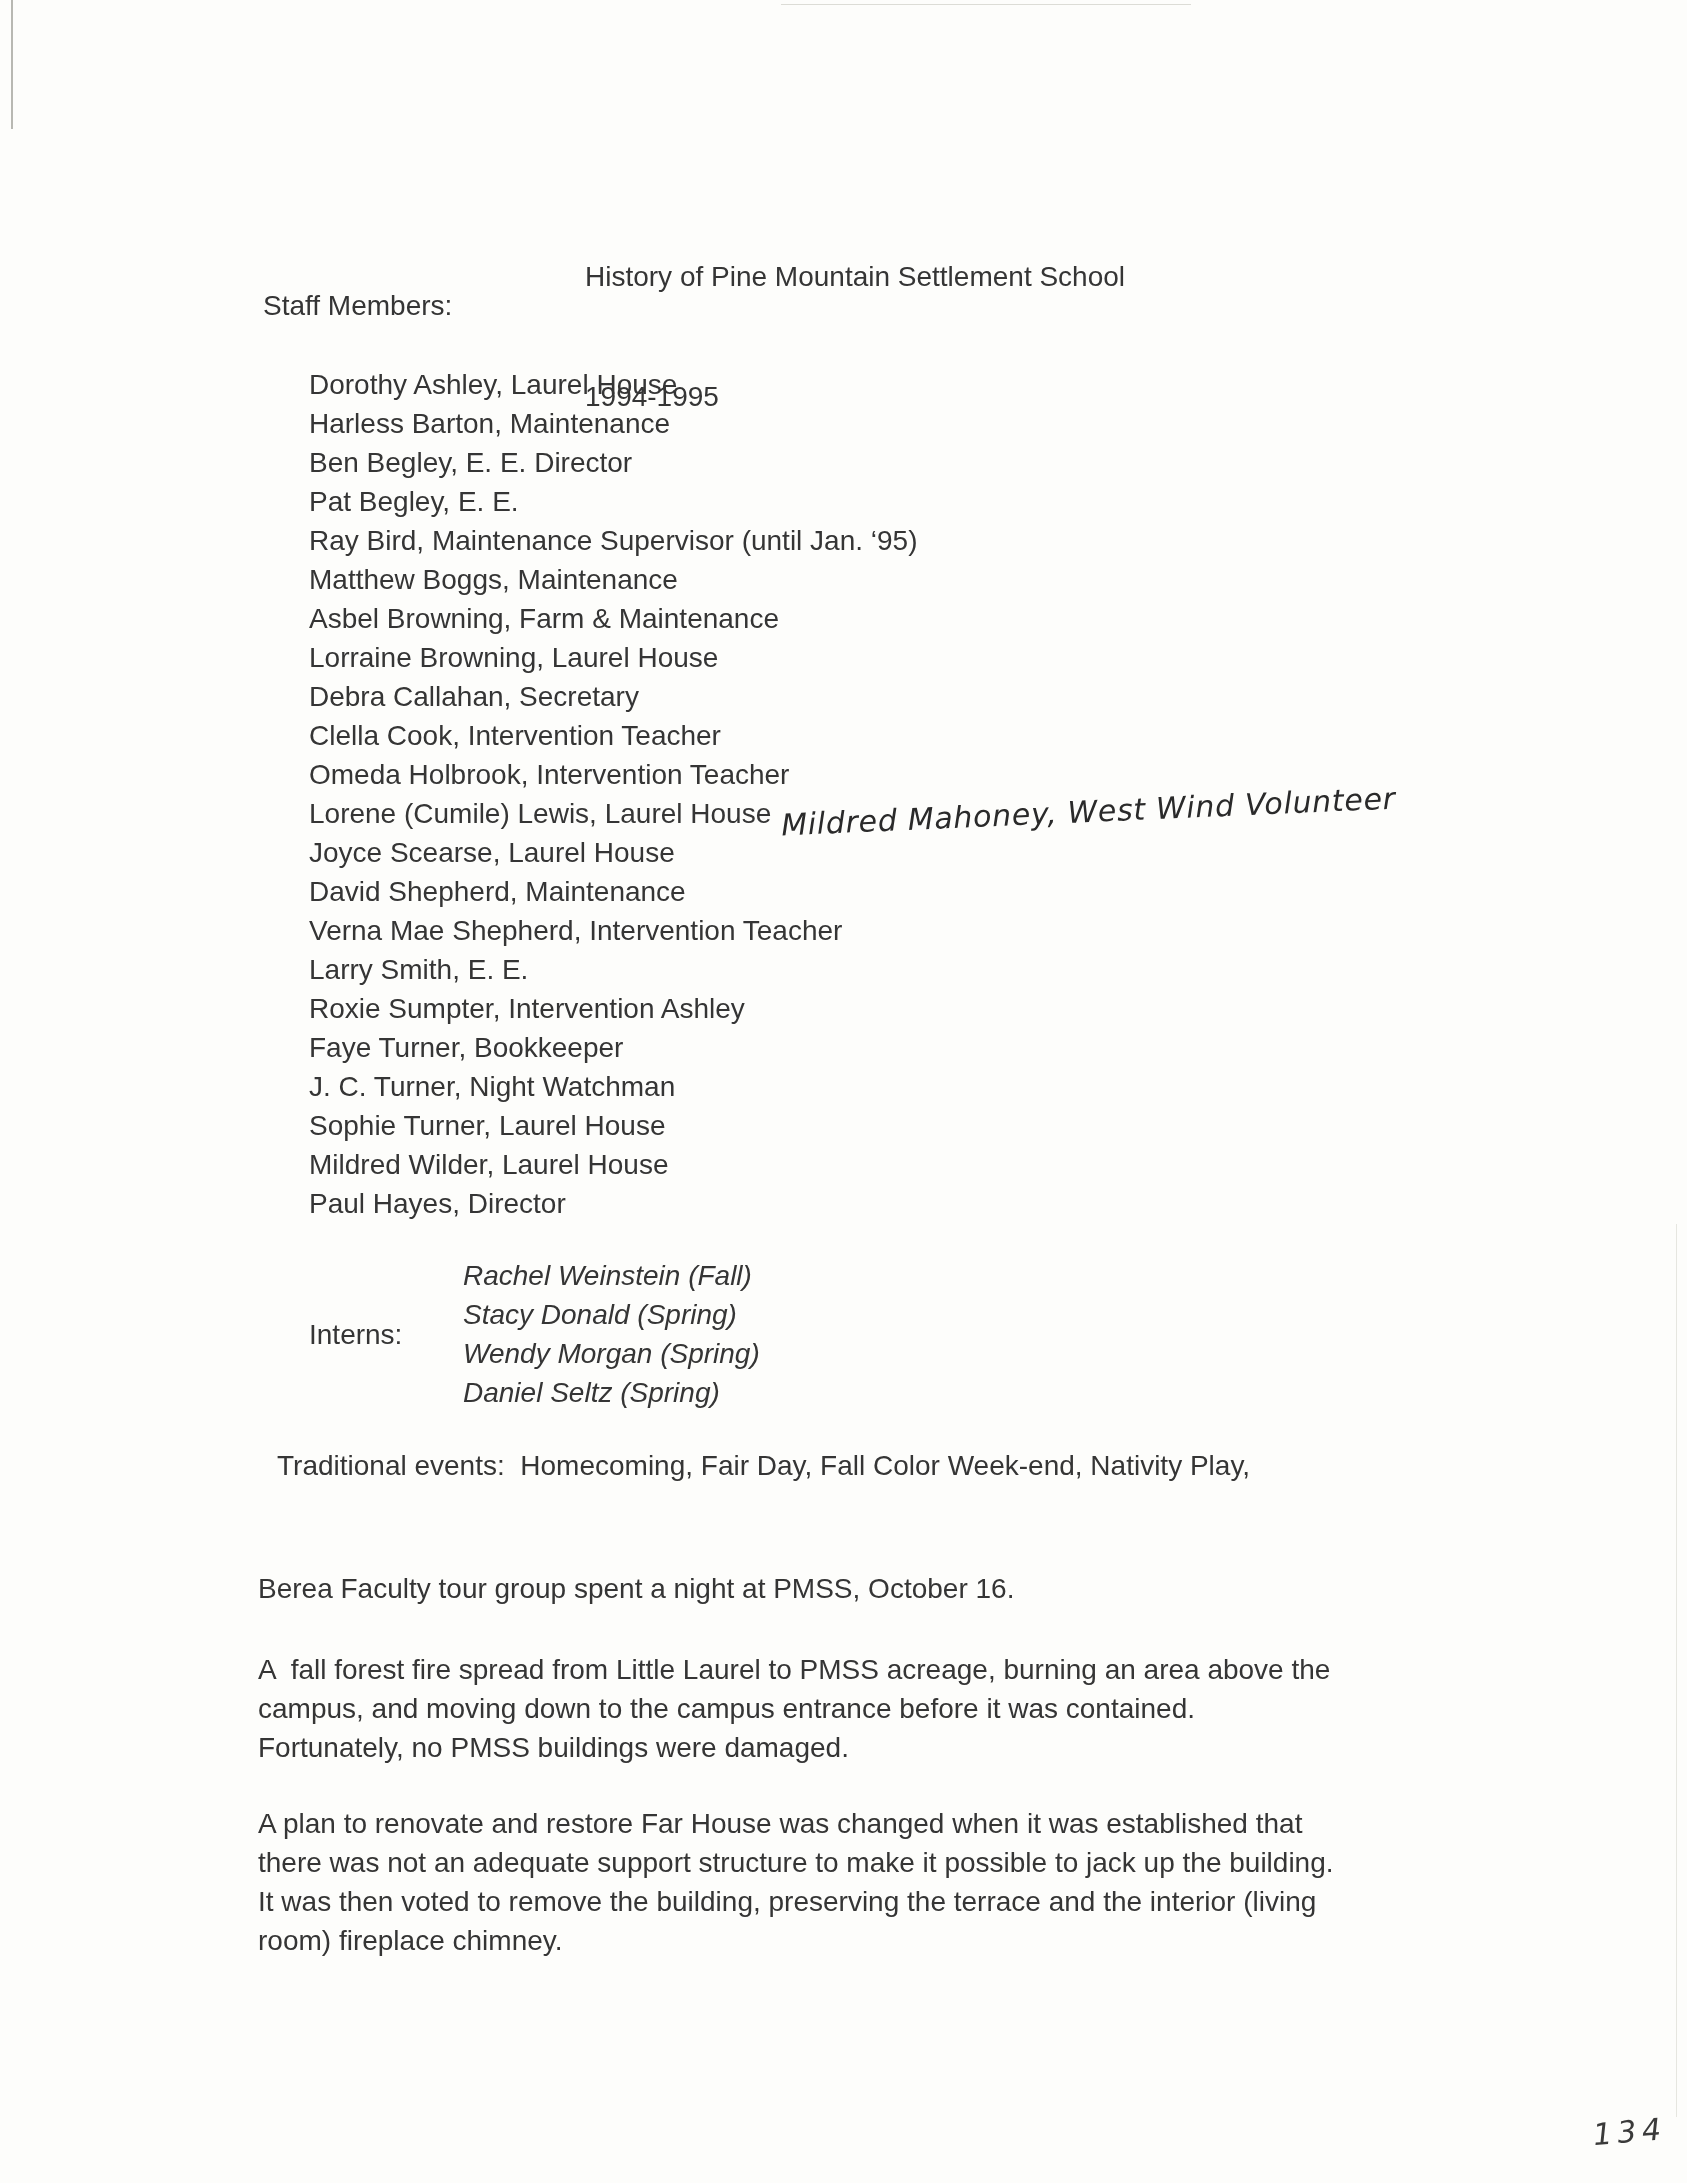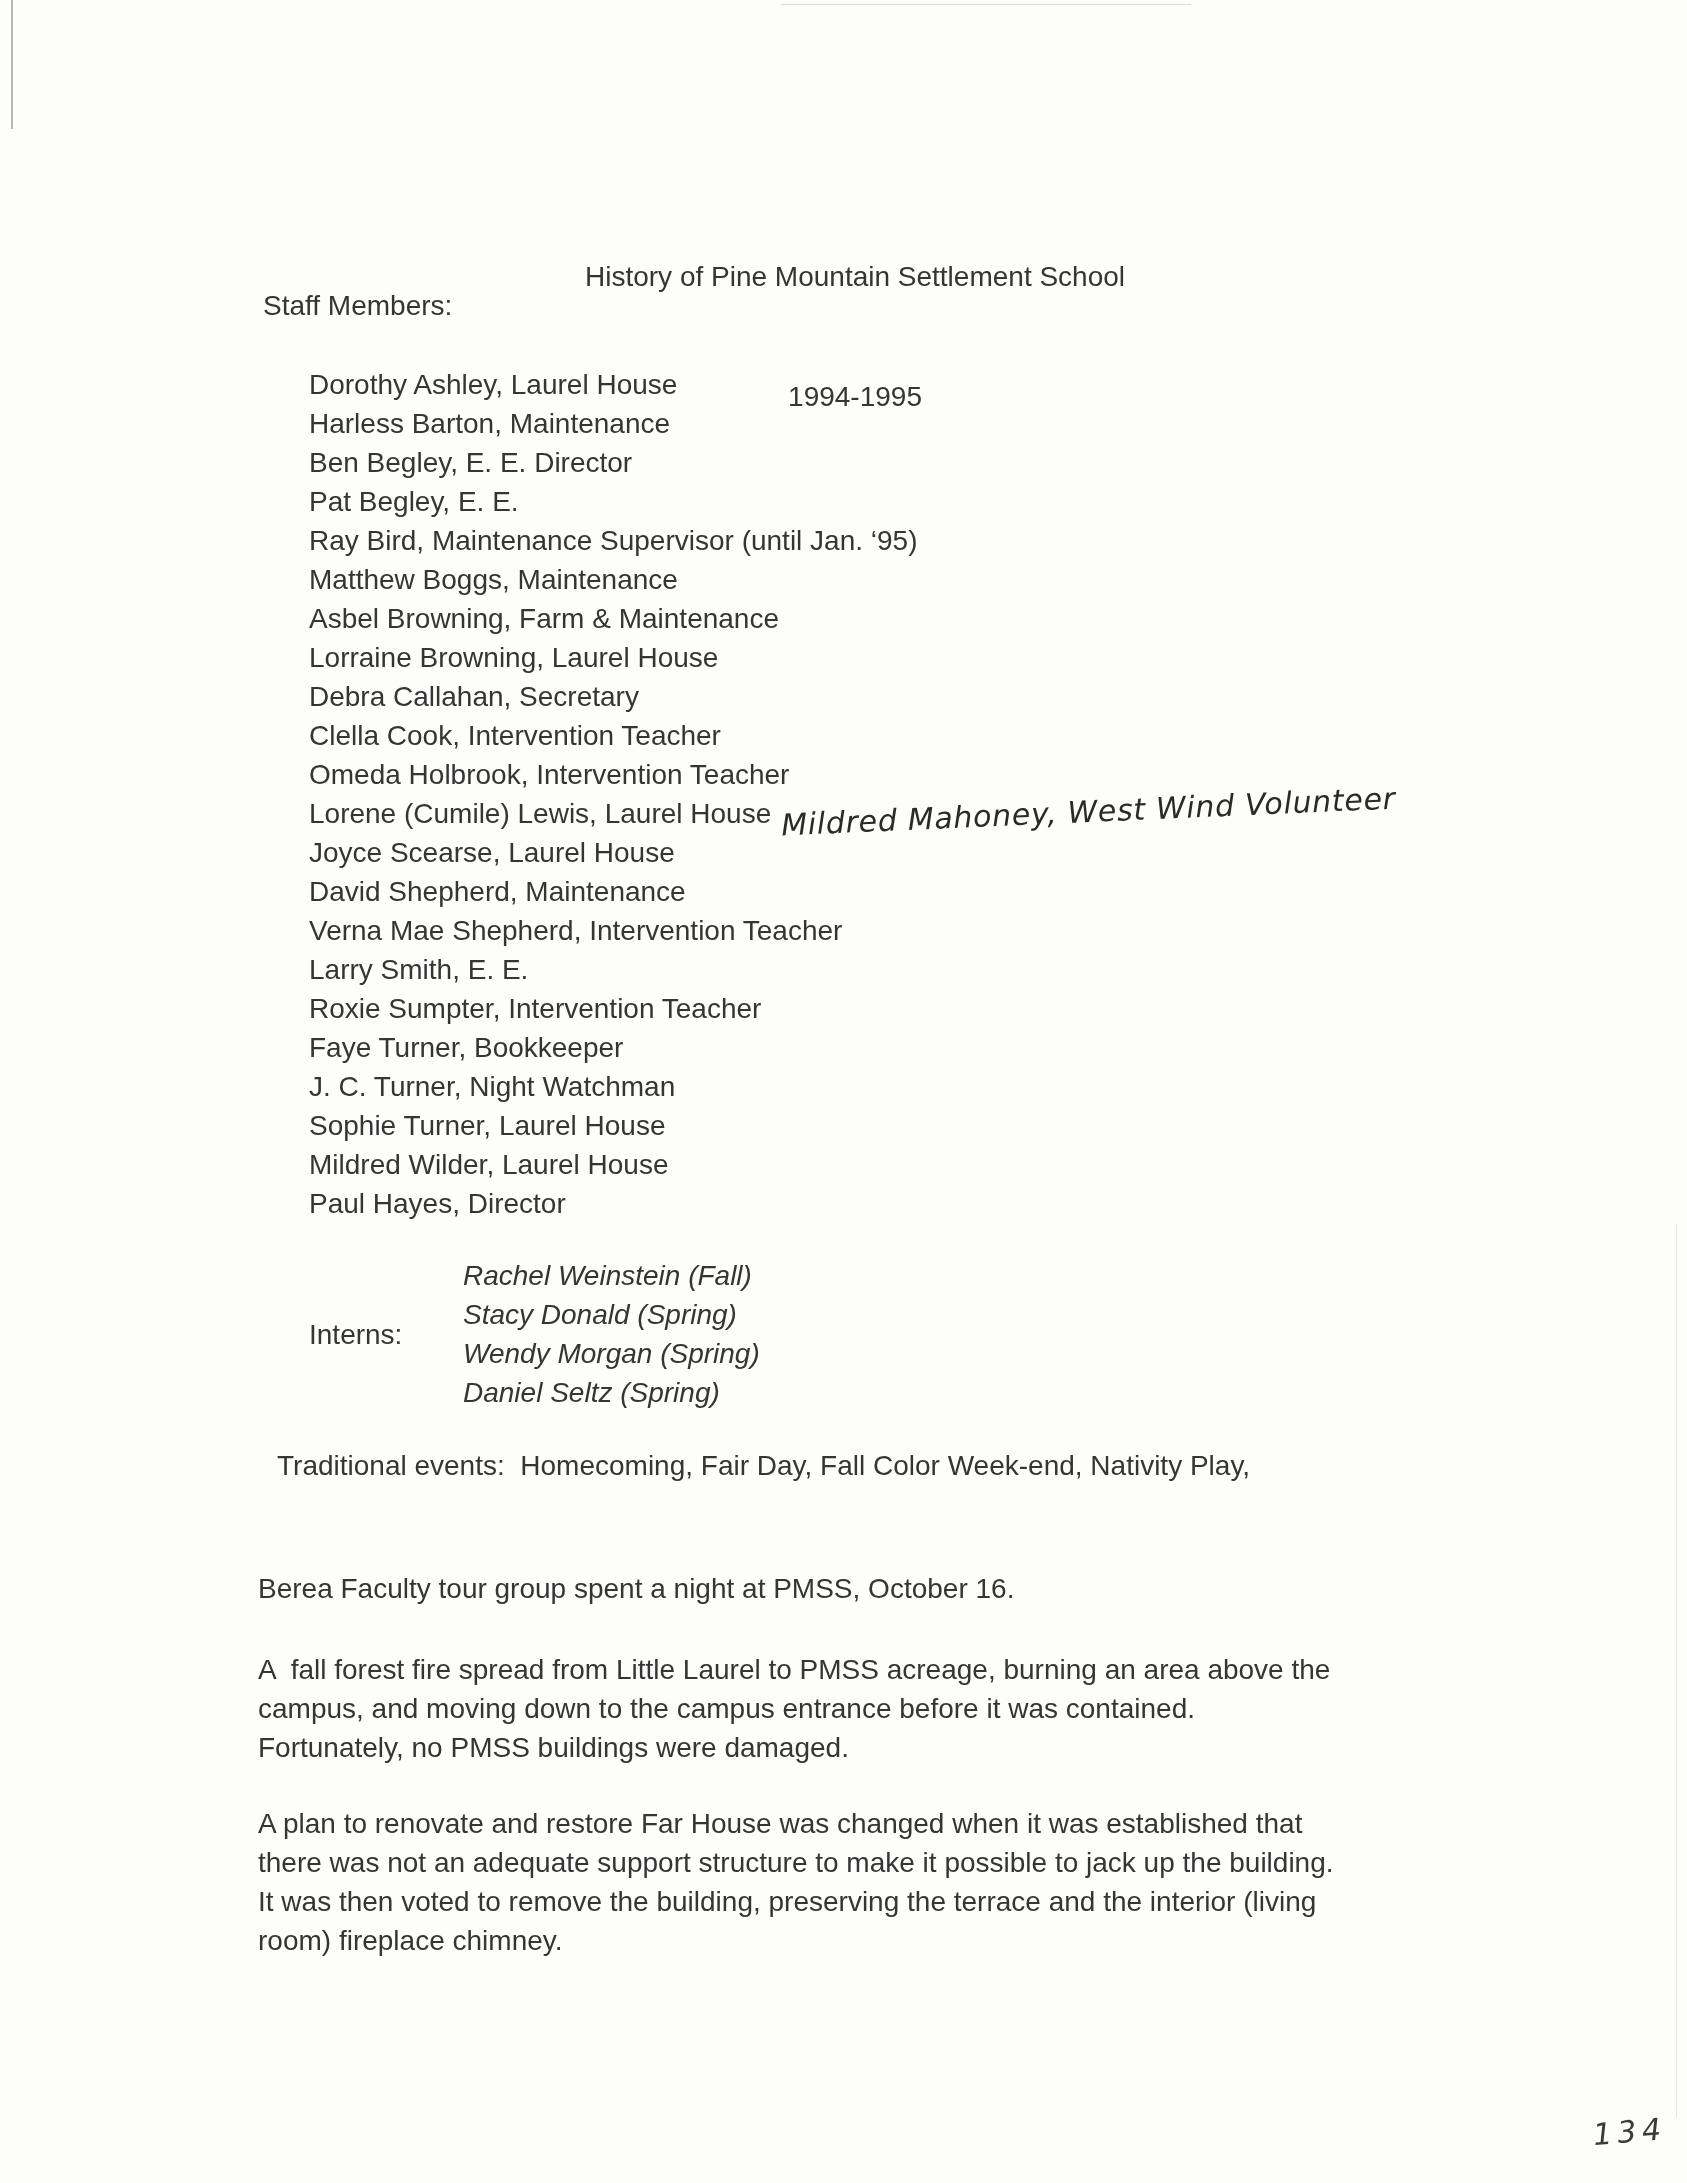--- a/index.html
+++ b/index.html
@@ -15,21 +15,20 @@
   }
   .artifact { position: absolute; pointer-events: none; }
   .artifact-top  { left: 781px; top: 4px;  width: 410px; height: 1.3px; background: #dcdcd6; }
   .artifact-left { left: 10.6px;   top: 0;    width: 2px;   height: 129px; background: #b8b8b2; }
   .artifact-right{ left: 1676px; top: 1224px; width: 1.3px; height: 893px; background: #e6e6e0; }
 
   .title {
     position: absolute;
     left: 585px;
     top: 177px;
-    text-align: center;
     line-height: 40px;
     white-space: pre;
   }
   .staff-heading {
     position: absolute;
     left: 263px;
     top: 290px;
     white-space: pre;
   }
   .staff-list {
@@ -113,21 +112,21 @@
     <div class="staff-item">Asbel Browning, Farm &amp; Maintenance</div>
     <div class="staff-item">Lorraine Browning, Laurel House</div>
     <div class="staff-item">Debra Callahan, Secretary</div>
     <div class="staff-item">Clella Cook, Intervention Teacher</div>
     <div class="staff-item">Omeda Holbrook, Intervention Teacher</div>
     <div class="staff-item">Lorene (Cumile) Lewis, Laurel House</div>
     <div class="staff-item">Joyce Scearse, Laurel House</div>
     <div class="staff-item">David Shepherd, Maintenance</div>
     <div class="staff-item">Verna Mae Shepherd, Intervention Teacher</div>
     <div class="staff-item">Larry Smith, E. E.</div>
-    <div class="staff-item">Roxie Sumpter, Intervention Teacher</div>
+    <div class="staff-item">Roxie Sumpter, Intervention Ashley</div>
     <div class="staff-item">Faye Turner, Bookkeeper</div>
     <div class="staff-item">J. C. Turner, Night Watchman</div>
     <div class="staff-item">Sophie Turner, Laurel House</div>
     <div class="staff-item">Mildred Wilder, Laurel House</div>
     <div class="staff-item">Paul Hayes, Director</div>
   </div>
 
   <div class="annotation">Mildred Mahoney, West Wind Volunteer</div>
 
   <div class="interns">

